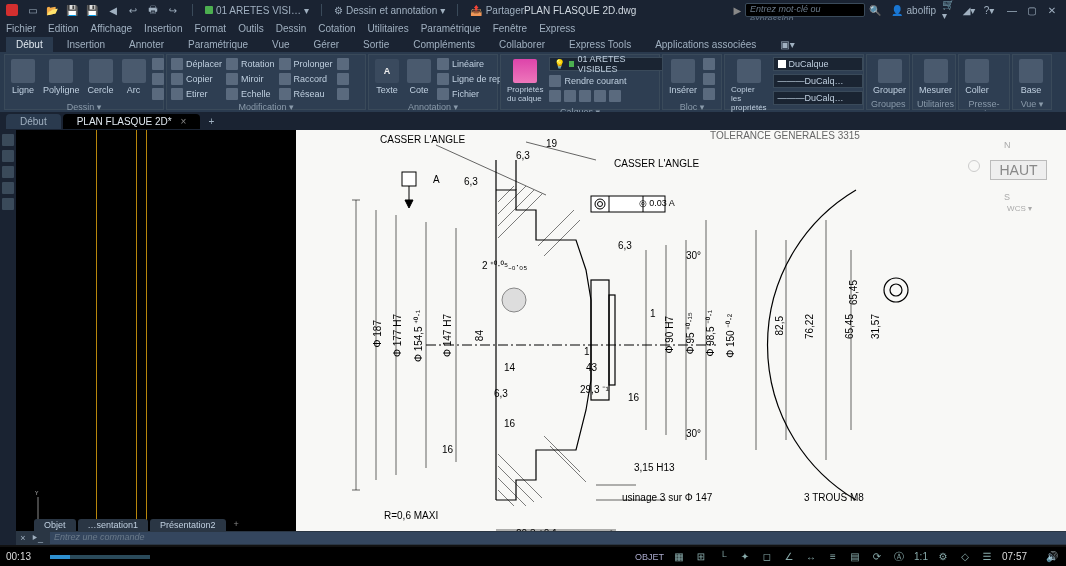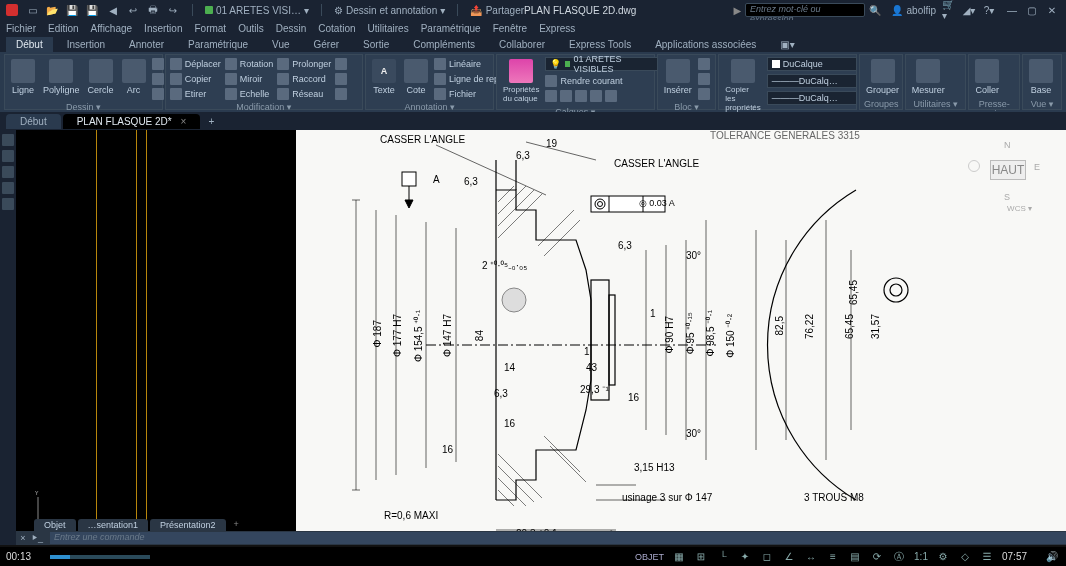--- a/index.html
+++ b/index.html
@@ -51,21 +51,21 @@
 .leftbtn { width:12px; height:12px; background:#3a4a5a; border-radius:1px; }
 .viewtab { position:absolute; top:4px; left:22px; font-size:9px; color:#c0d0e0; background:#2a3644; padding:1px 6px; }
 .modelspace { flex:1; position:relative; background:#000; }
 .vline { position:absolute; top:0; bottom:0; width:1px; background:#b8860b; }
 .ucs { position:absolute; bottom:14px; left:18px; color:#8a8a8a; font-size:9px; }
 .ucs svg { display:block; }
 
 
 .drawing { position:absolute; top:0; left:280px; right:0; bottom:14px; background:#f8f8f6; overflow:hidden; }
 .viewcube { position:absolute; top:8px; right:26px; width:64px; height:64px; }
-.viewcube .face { position:absolute; top:22px; left:14px; width:36px; height:20px; background:#eee; border:1px solid #bbb; display:flex; align-items:center; justify-content:center; font-size:12px; color:#888; }
+.viewcube .face { position:absolute; top:22px; left:14px; width:57px; height:20px; background:#eee; border:1px solid #bbb; display:flex; align-items:center; justify-content:center; font-size:14px; color:#888; }
 .viewcube .n { position:absolute; top:2px; left:28px; font-size:9px; color:#aaa; }
 .viewcube .s { position:absolute; bottom:0; left:28px; font-size:9px; color:#aaa; }
 .viewcube .e { position:absolute; top:24px; right:0; font-size:9px; color:#aaa; }
 .viewcube .compass { position:absolute; top:22px; left:-8px; width:12px; height:12px; border:1px solid #ccc; border-radius:50%; }
 .wcs { position:absolute; top:74px; right:34px; font-size:8px; color:#aaa; }
 
 
 .cmdline { position:absolute; bottom:0; left:0; right:0; height:14px; background:#2a3644; display:flex; align-items:center; font-size:9px; color:#8a9aaa; }
 .cmdinput { flex:1; background:#34465e; height:12px; margin-left:6px; padding:0 4px; font-style:italic; color:#6a7a8a; }
 .cmdx { width:14px; text-align:center; color:#a0b0c0; }
@@ -352,21 +352,21 @@
     <div class="panel" style="width:44px">
       <div class="panel-body">
           <div class="bigbtn">
             <div class="bigicon"></div>
             <span>Grouper</span>
           </div>
         </div>
       <div class="panel-title">Groupes ▾</div>
     </div>
 
-    <div class="panel" style="width:62px">
+    <div class="panel" style="width:44px">
       <div class="panel-body">
           <div class="bigbtn">
             <div class="bigicon"></div>
             <span>Mesurer</span>
           </div>
         </div>
       <div class="panel-title">Utilitaires ▾</div>
     </div>
 
     <div class="panel" style="width:52px">

